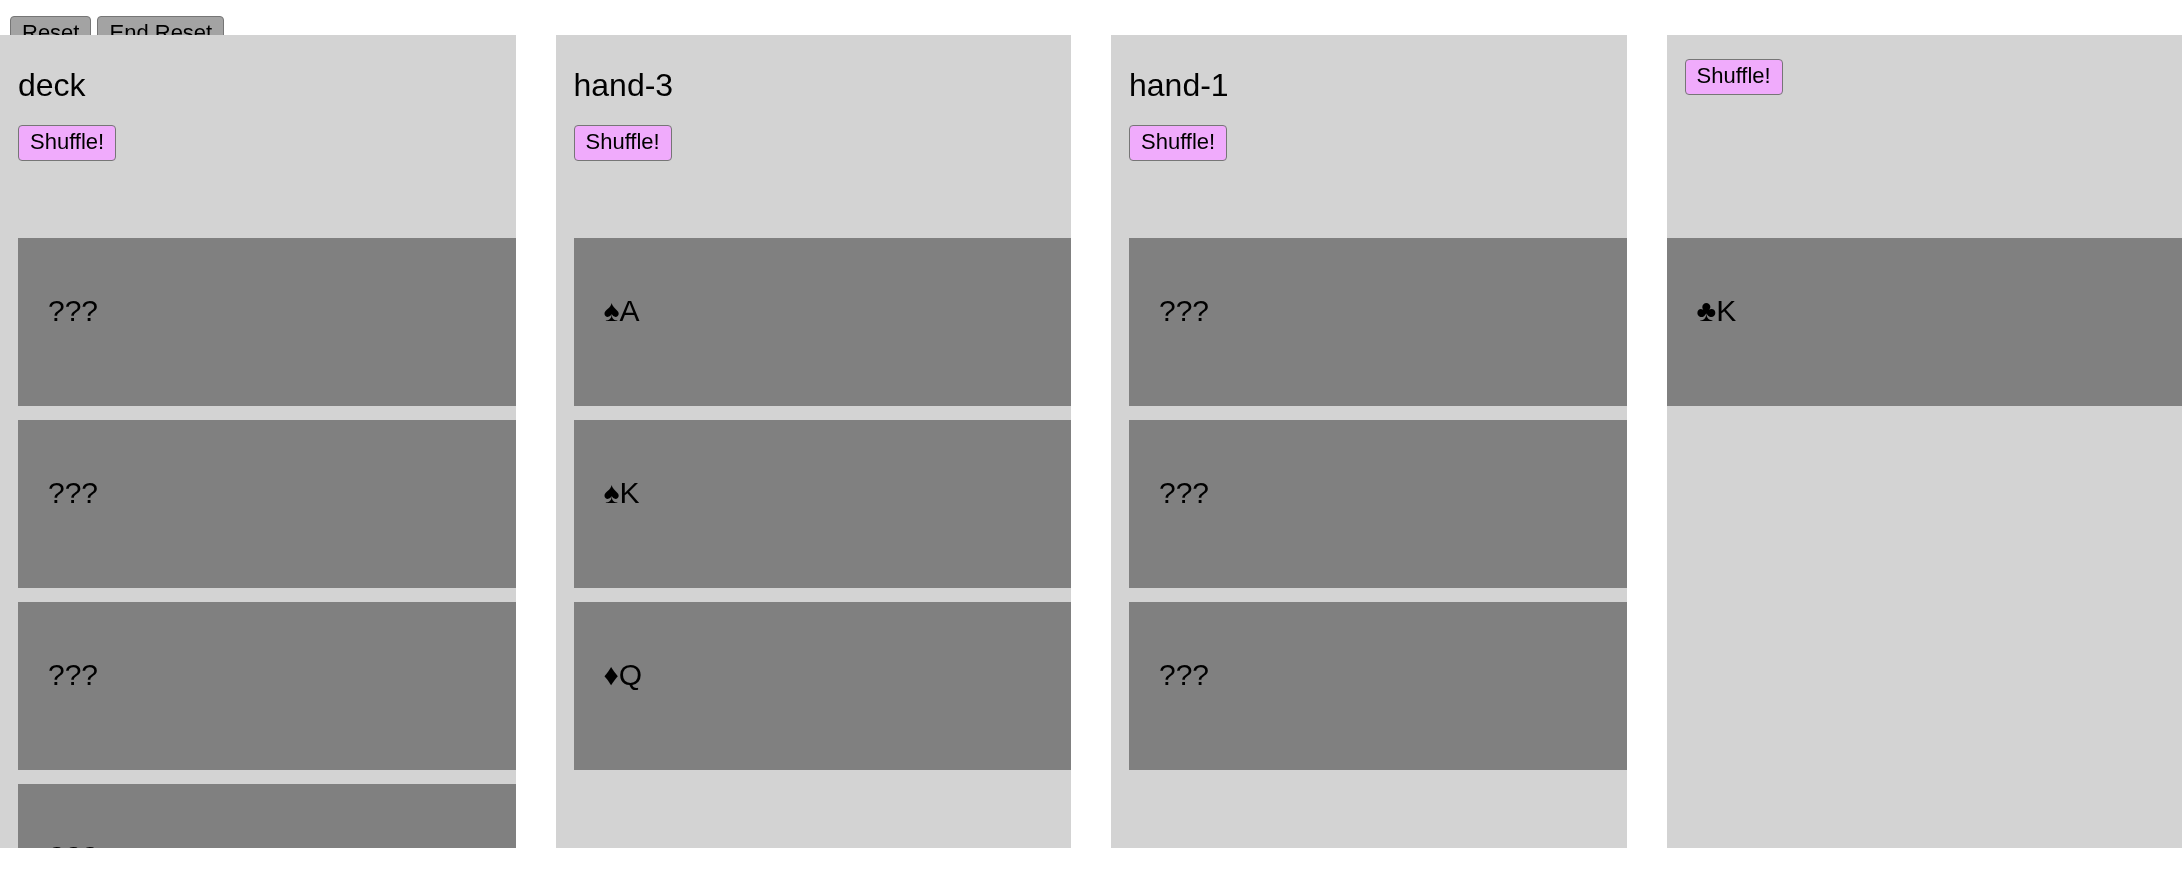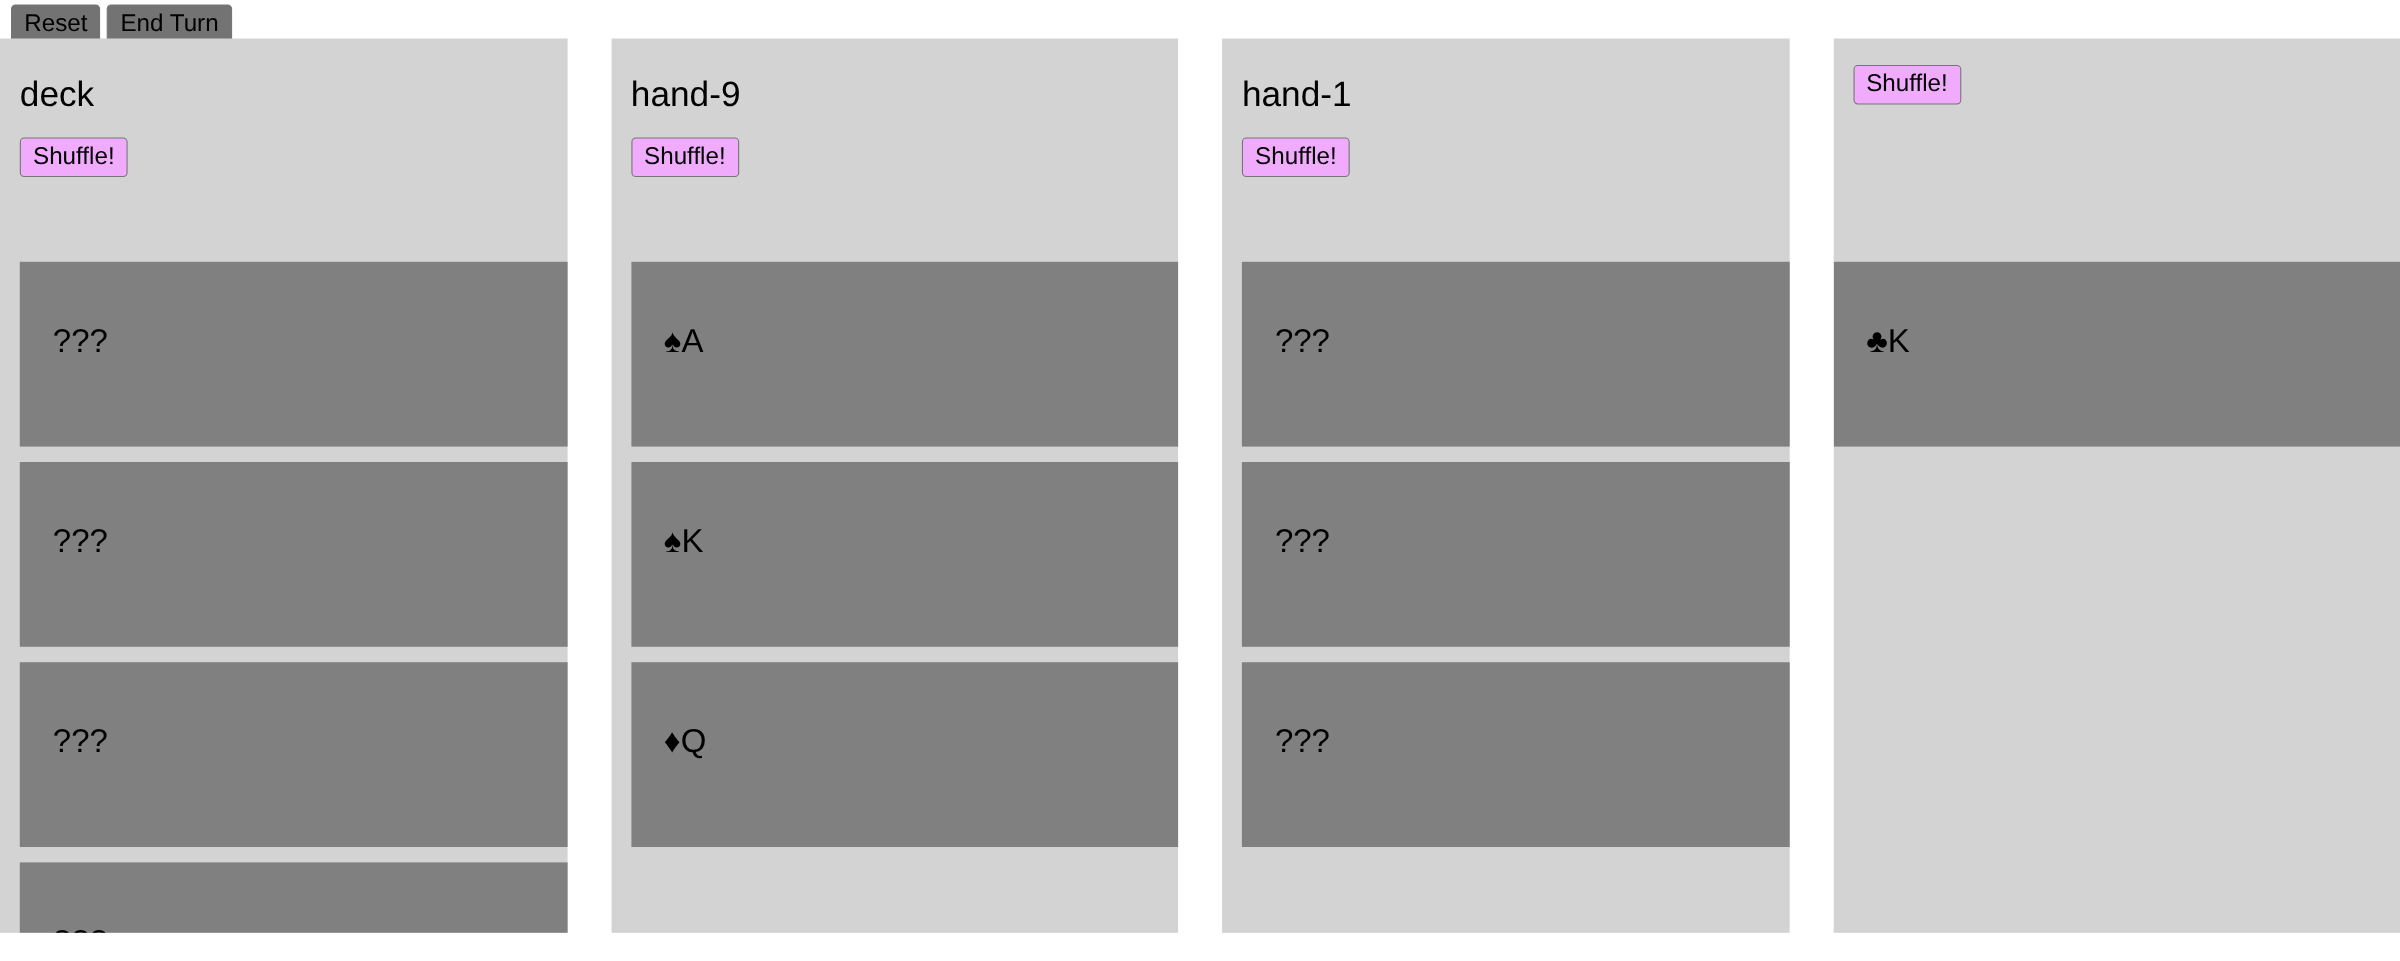--- a/index.html
+++ b/index.html
@@ -27,25 +27,26 @@
     top: 4px;
     display: flex;
     gap: 6px;
     align-items: flex-start;
   }
   .tbtn {
     font-family: "Liberation Sans", sans-serif;
     font-size: 22px;
     line-height: 1;
     color: #000000;
-    background: #737373;
+    background: #a3a3a3;
     border: 1px solid #767676;
     border-radius: 4px;
     padding: 5px 11px 7px 11px;
     cursor: pointer;
+    margin-top: 12px;
   }
 
   
   .piles {
     position: absolute;
     left: 0px;
     top: 35px;
     width: 2182px;
     height: 813px;
     display: flex;
@@ -112,21 +113,21 @@
     white-space: nowrap;
   }
 </style>
 </head>
 <body>
 
 <div id="app">
 
   <div class="toolbar">
     <button class="tbtn">Reset</button>
-    <button class="tbtn">End Turn</button>
+    <button class="tbtn">End Reset</button>
   </div>
 
   <div class="piles">
 
     <div class="pile">
       <div class="pile-title">deck</div>
       <button class="shuffle-btn">Shuffle!</button>
       <div class="cards">
         <div class="card">
           <span class="card-label">???</span>
@@ -137,21 +138,21 @@
         <div class="card">
           <span class="card-label">???</span>
         </div>
         <div class="card">
           <span class="card-label">???</span>
         </div>
       </div>
     </div>
 
     <div class="pile">
-      <div class="pile-title">hand-9</div>
+      <div class="pile-title">hand-3</div>
       <button class="shuffle-btn">Shuffle!</button>
       <div class="cards">
         <div class="card">
           <span class="card-label">♠A</span>
         </div>
         <div class="card">
           <span class="card-label">♠K</span>
         </div>
         <div class="card">
           <span class="card-label">♦Q</span>

